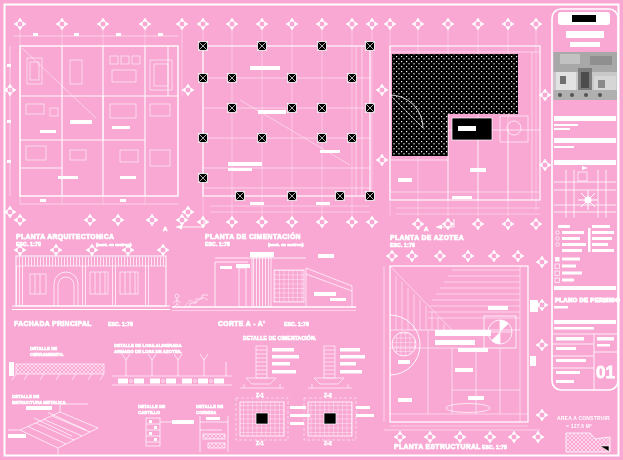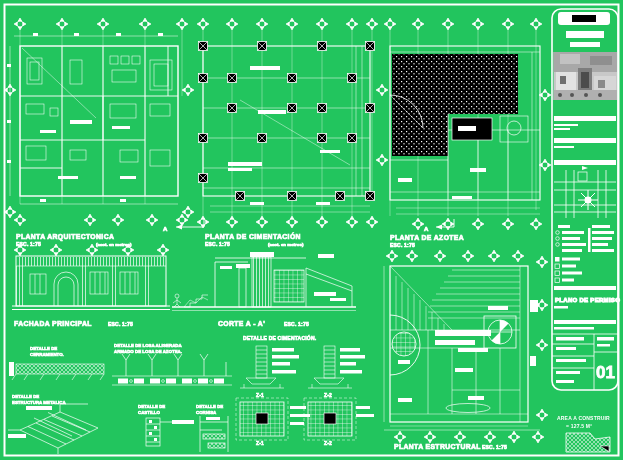--- a/index.html
+++ b/index.html
@@ -1,17 +1,17 @@
 <!DOCTYPE html>
 <html><head>
 <meta charset="utf-8">
 <style>
   html,body{margin:0;padding:0;background:#111;}
   .sheet{
-    position:relative;width:623px;height:460px;background:#22c55e;
+    position:relative;width:623px;height:460px;background:#f9a8d4;
     font-family:"Liberation Sans",sans-serif;overflow:hidden;
   }
   svg{position:absolute;inset:0;}
   text{fill:#fff;font-family:"Liberation Sans",sans-serif;}
   .t7{font-size:6.8px;font-weight:bold;letter-spacing:.4px;}
   .t6{font-size:6px;font-weight:bold;letter-spacing:.3px;}
   .t5{font-size:5px;font-weight:bold;letter-spacing:.2px;}
   .t45{font-size:4.4px;font-weight:bold;}
   .big{font-size:17px;font-weight:bold;}
 </style>

